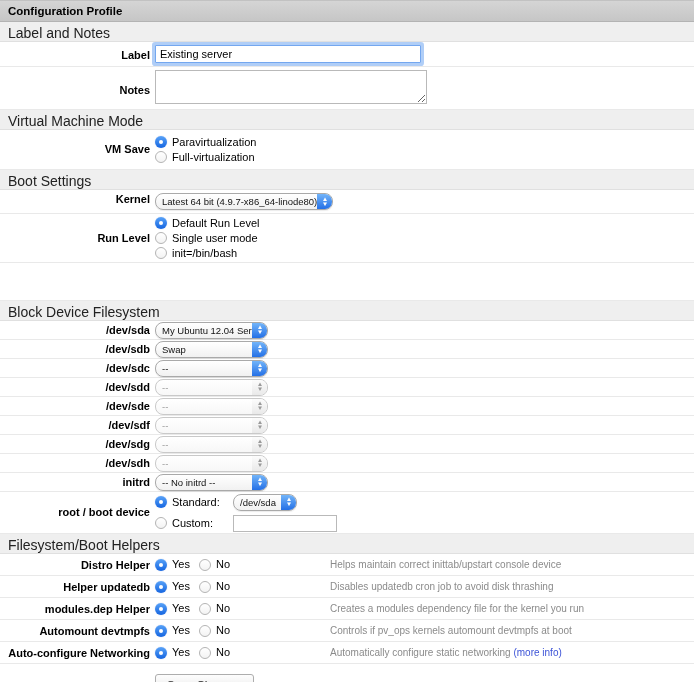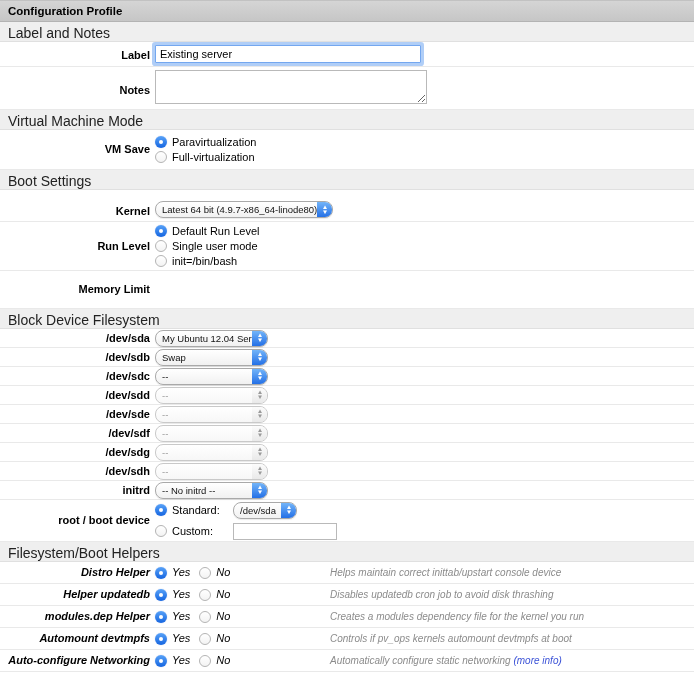--- a/index.html
+++ b/index.html
@@ -144,21 +144,21 @@
     line-height: 5px;
     transform: scaleX(1.1);
   }
   .mselect.disabled { border-color: #c9c9c9; background: linear-gradient(#fff,#f7f7f7); box-shadow: none; }
   .mselect.disabled .mtext { color: #9a9a9a; }
   .mselect.disabled .marrow { background: linear-gradient(#fcfcfc, #e9e9e9); color: #9a9a9a; }
   
   .brow { padding: 1px 0; height: 19px; align-items: center; }
   .brow .rlabel { padding-top: 0; }
   
-  .hrow { height: 22px; align-items: center; font-style: italic; }
+  .hrow { height: 22px; align-items: flex-end; }
   .hrow .rlabel { padding-top: 0; }
   .hrow .help { top: 4px; }
   .save-row {
     padding: 10px 0 0 155px;
   }
   .btn {
     font-family: "Liberation Sans", sans-serif;
     font-size: 11.5px;
     color: #222;
     background: linear-gradient(#fdfdfd, #e7e7e7);
@@ -203,21 +203,21 @@
       </div>
       <div class="rline">
         <span class="radio"></span>
         <span class="rtext">Full-virtualization</span>
       </div>
     </div>
   </div>
 
   <div class="bar-sub">Boot Settings</div>
 
-  <div class="row" style="height:32px;align-items:flex-end">
+  <div class="row" style="height:24px;align-items:flex-start">
     <div class="rlabel" style="padding-top:0">Kernel</div>
     <div class="rctrl">
       <span class="mselect" style="width:178px">
         <span class="mtext">Latest 64 bit (4.9.7-x86_64-linode80)</span>
         <span class="marrow">
             <i>▲</i>
             <i>▼</i>
           </span>
       </span>
     </div>
@@ -235,21 +235,20 @@
         <span class="rtext">Single user mode</span>
       </div>
       <div class="rline">
         <span class="radio"></span>
         <span class="rtext">init=/bin/bash</span>
       </div>
     </div>
   </div>
 
   <div class="row center" style="height:38px">
-    <div class="rlabel">Memory Limit</div>
     <div class="rctrl">
     </div>
   </div>
 
   <div class="bar-sub">Block Device Filesystem</div>
 
   <div class="row brow">
     <div class="rlabel">/dev/sda</div>
     <div class="rctrl">
       <span class="mselect" style="width:113px">

